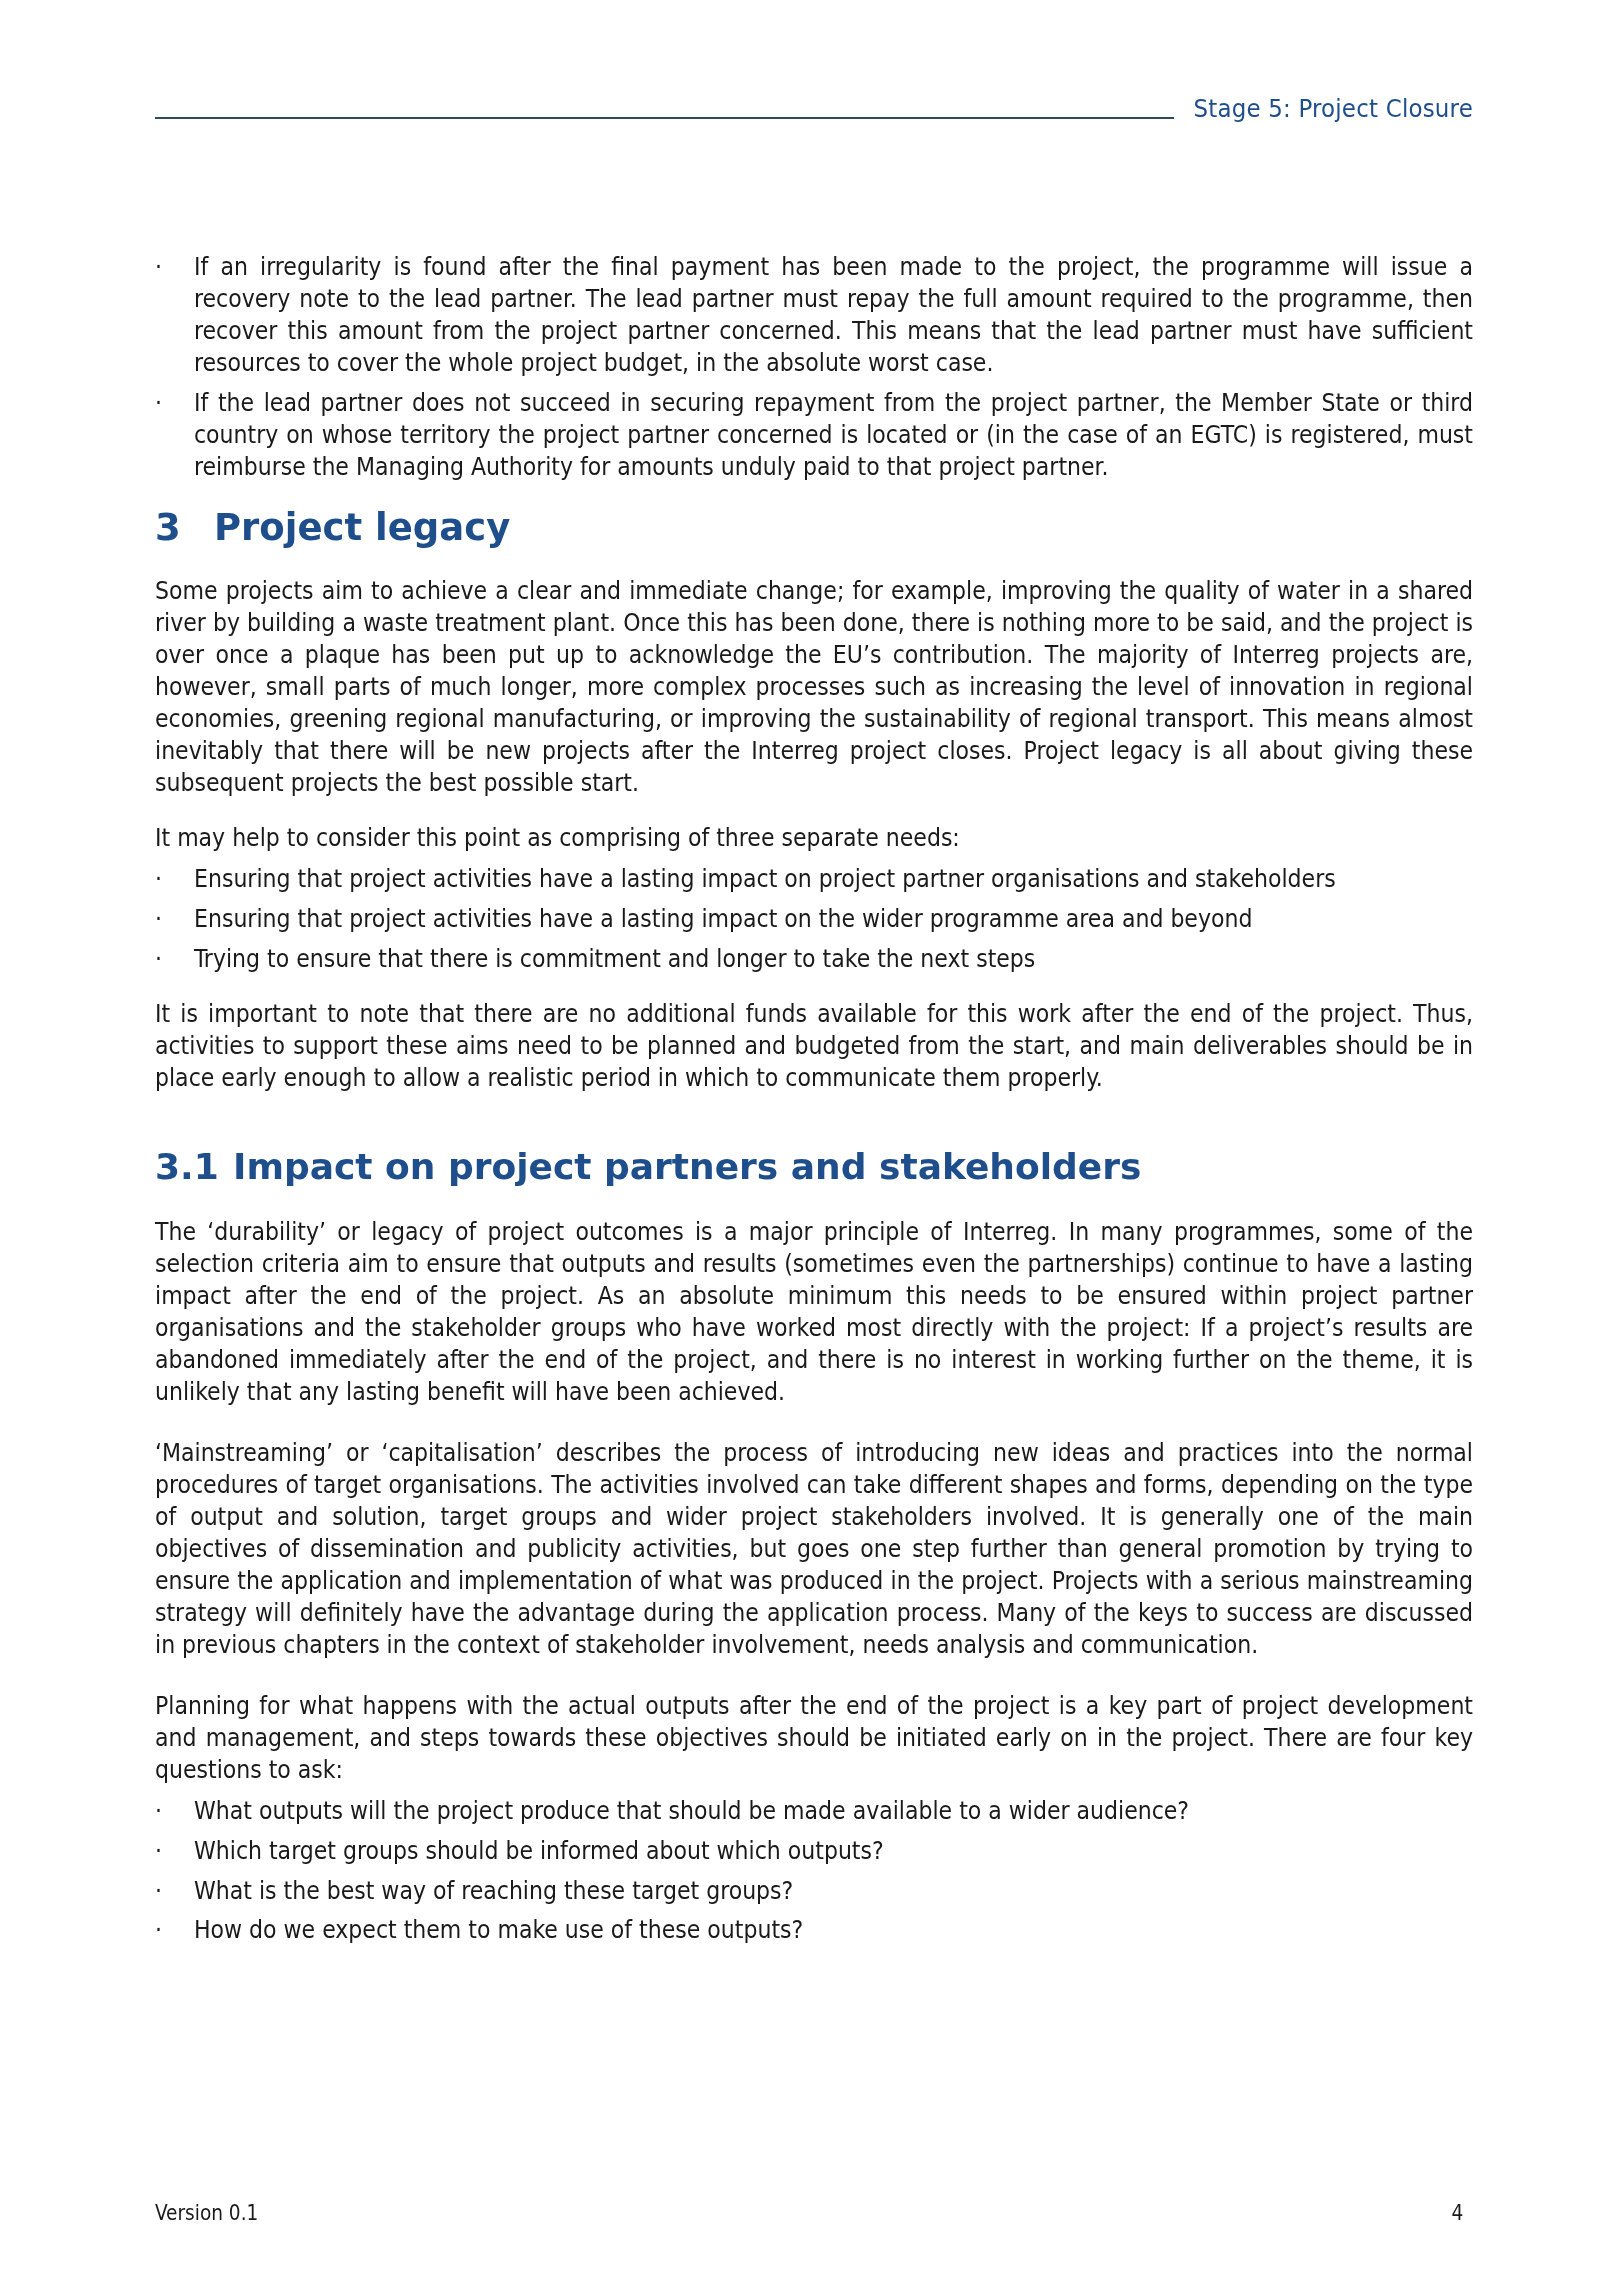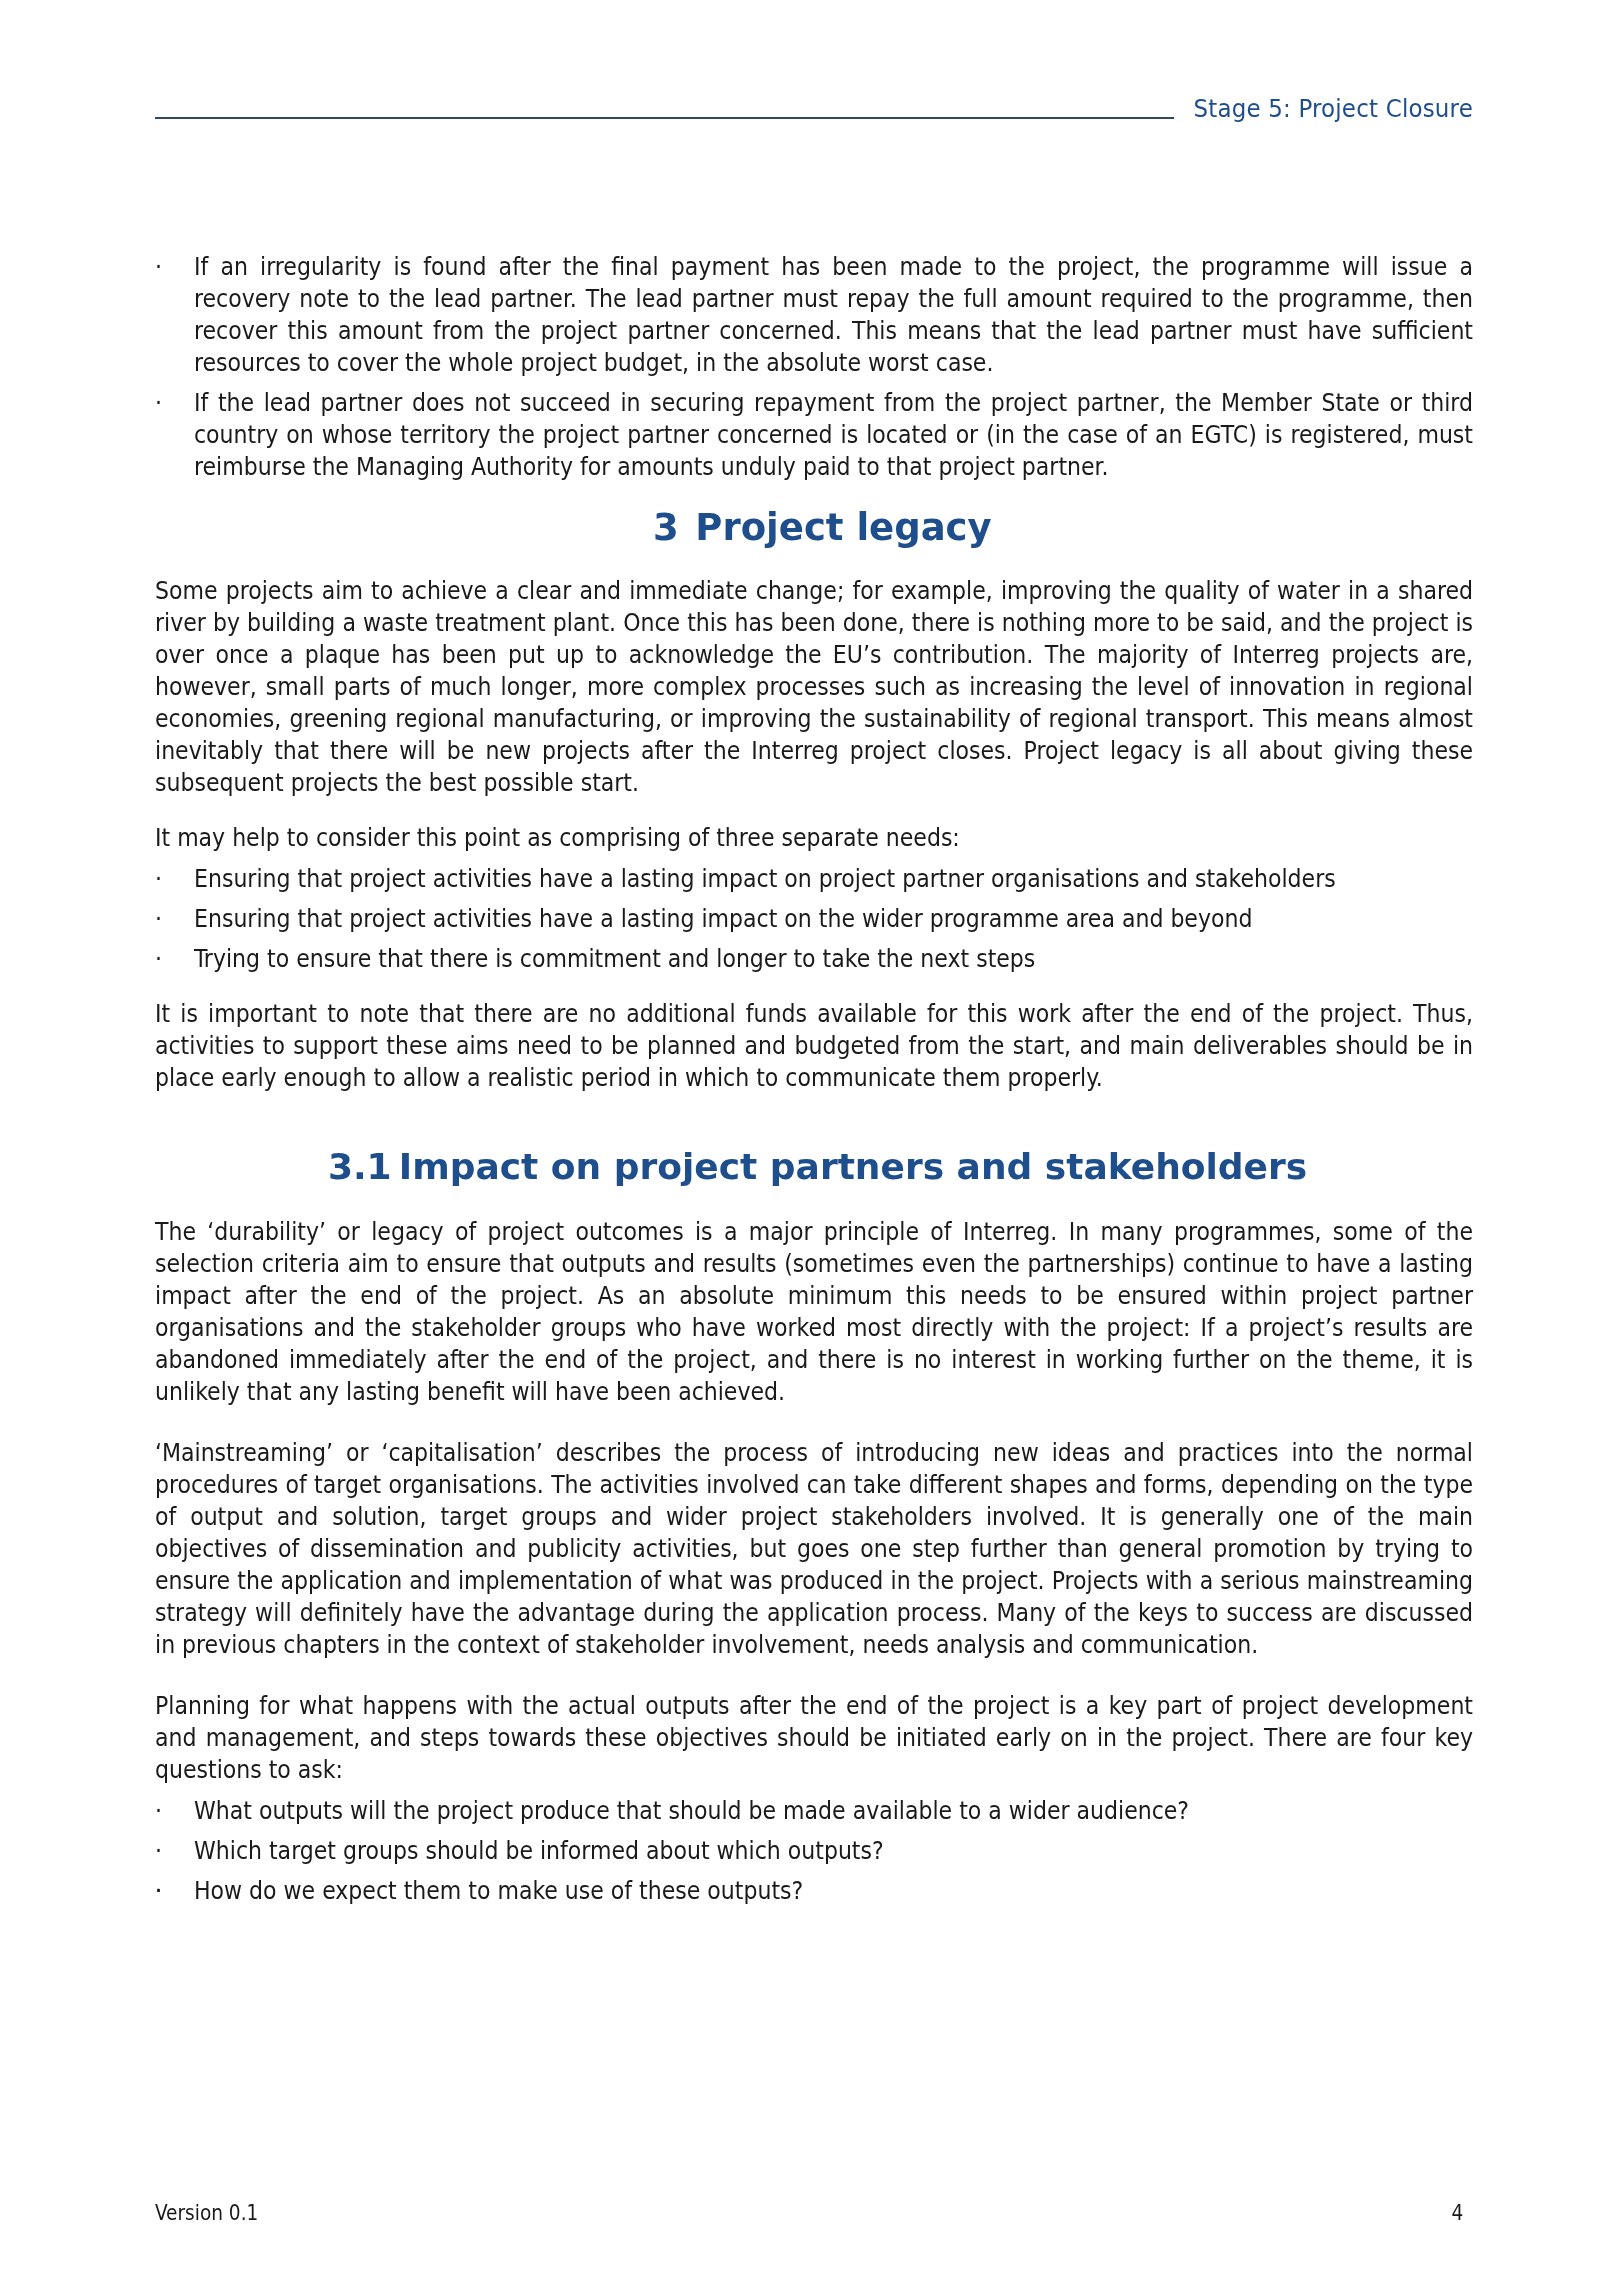--- a/index.html
+++ b/index.html
@@ -26,21 +26,20 @@
     font-size: 24.5px; line-height: 32px;
   }
   p { margin: 0; text-align: justify; text-align-last: left; }
   ul { list-style: none; margin: 0; padding: 0; }
   li { position: relative; padding-left: 39px; text-align: justify; }
   li .bullet { position: absolute; left: 0; top: 0; width: 19.6px; }
   .list-spaced li { margin-bottom: 7.8px; }
   h1, h2 {
     margin: 0; color: #1f4e8c; font-weight: bold;
     font-family: "DejaVu Sans", "Liberation Sans", sans-serif;
-    text-align: center;
   }
   h1 { font-size: 37px; line-height: 47px; }
   h2 { font-size: 36px; line-height: 47px; }
   h1 .num { display: inline-block; width: 59px; }
   h2 .num { display: inline-block; width: 78px; }
   .footer {
     position: absolute; left: 155px; top: 2201px; width: 1318px;
     font-size: 20.6px; color: #1a1a1a;
   }
   .footer .version { position: absolute; left: 0; top: 0; }
@@ -108,20 +107,21 @@
       <li>
         <span class="bullet">·</span>
         <span>What outputs will the project produce that should be made available to a wider audience?</span>
       </li>
       <li>
         <span class="bullet">·</span>
         <span>Which target groups should be informed about which outputs?</span>
       </li>
       <li>
         <span class="bullet">·</span>
+        <span>What is the best way of reaching these target groups?</span>
       </li>
       <li>
         <span class="bullet">·</span>
         <span>How do we expect them to make use of these outputs?</span>
       </li>
     </ul>
 
   </div>
 
   <div class="footer">

